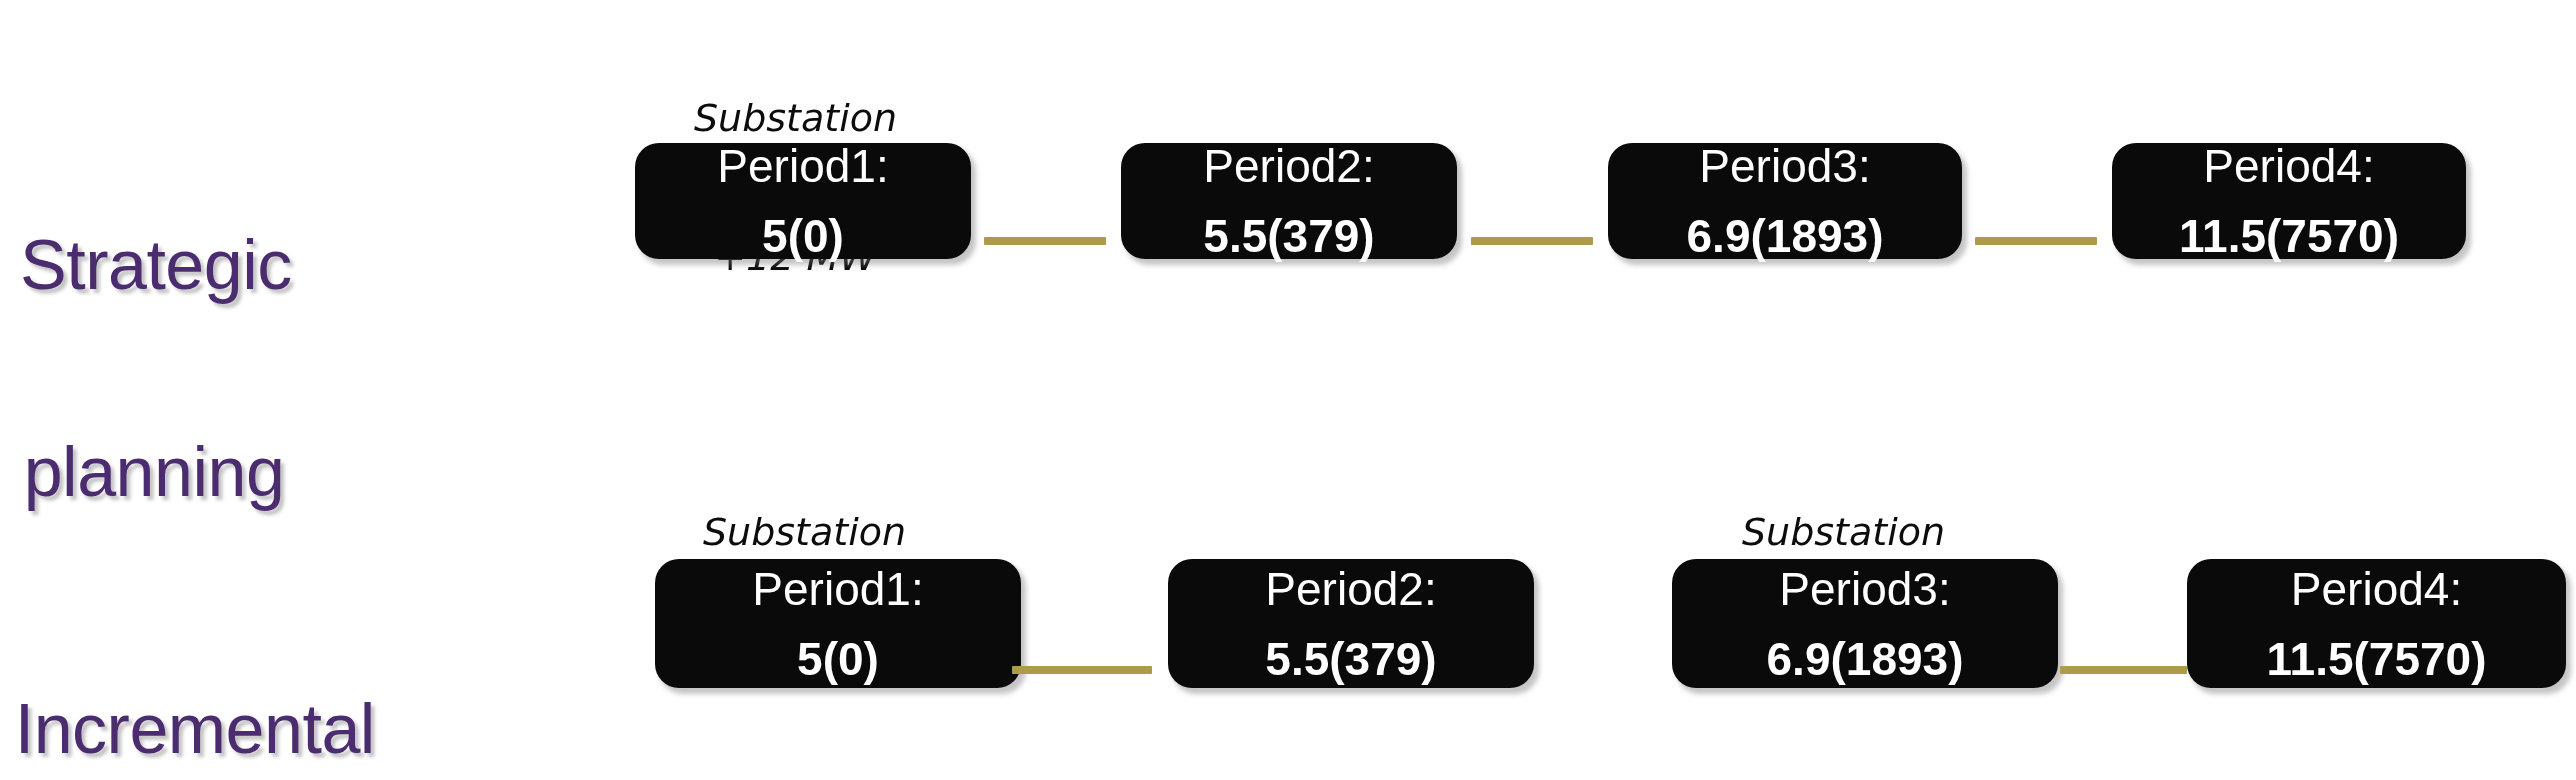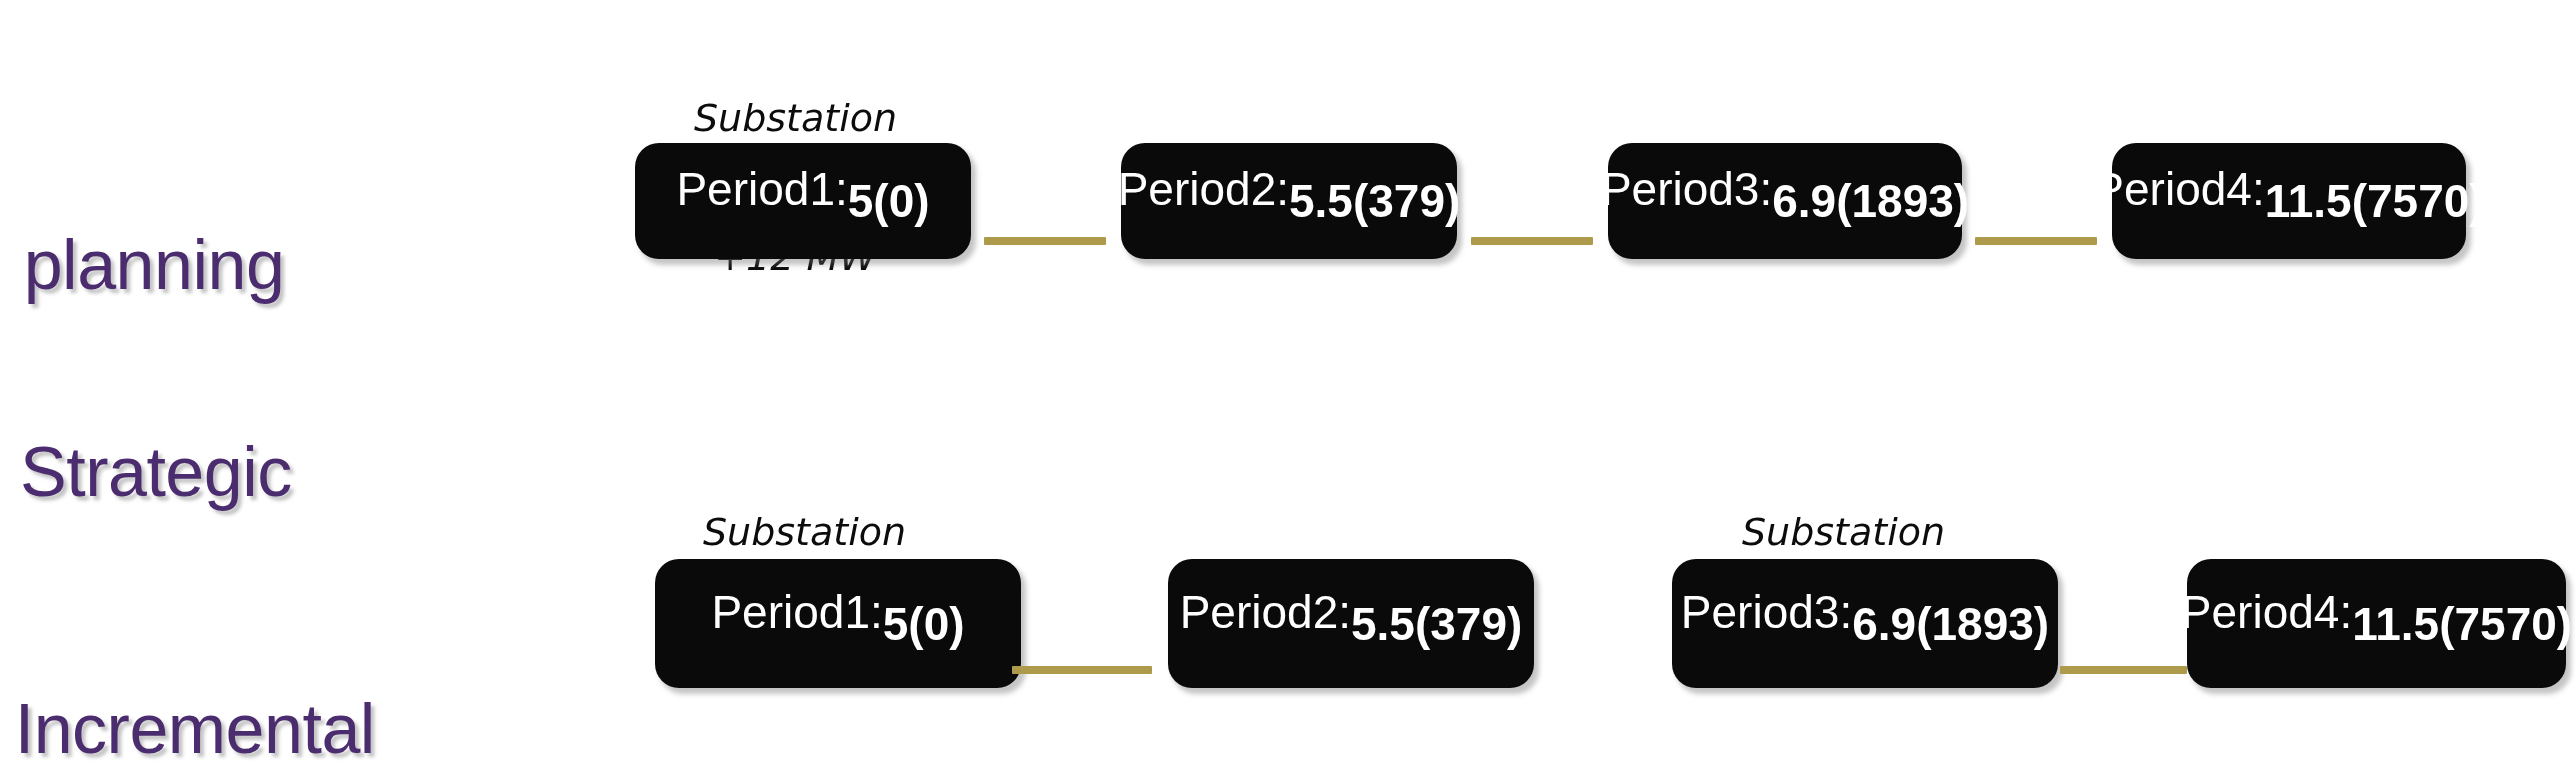--- a/index.html
+++ b/index.html
@@ -31,21 +31,21 @@
   .row-label.strategic .l2  { margin-left: 3.7px; }
   .row-label.incremental    { left: 14.7px;  top: 556px; text-align: left; }
 
   
   .period-box {
     position: absolute;
     background: #0a0a0a;
     border-radius: 24px;
     color: #ffffff;
     display: flex;
-    flex-direction: row;
+    flex-direction: column;
     align-items: center;
     justify-content: center;
     box-shadow: 4.6px 5.5px 5.5px rgba(110,110,110,0.40);
     font-family: "Liberation Sans", sans-serif;
     font-size: 46px;
     line-height: 1.0;
     white-space: nowrap;
   }
   .period-box .pb-title { display:block; margin-bottom: 24px; }
   .period-box .pb-value { display:block;font-weight:bold; }
@@ -68,22 +68,22 @@
     text-align: center;
     white-space: pre;
     font-weight: 400;
   }
   .substation .line { display: block; font-style: italic; }
 </style>
 </head>
 <body>
 
 <div class="row-label strategic">
+  <span class="line l1">Strategic</span>
   <span class="line l2">planning</span>
-  <span class="line l1">Strategic</span>
 </div>
 
 <div class="substation" style="left:644px; top:1.8px; width:303px;">
   <span class="line">Substation</span>
   <span class="line">+12 MW</span>
 </div>
 
 <div class="period-box" style="left:635px; top:143px; width:336px; height:116px;">
   <span class="pb-title">Period1:</span>
   <span class="pb-value">5(0)</span>

